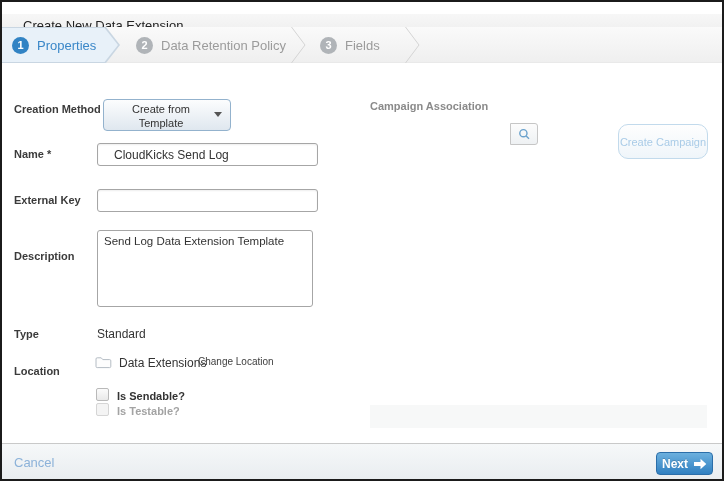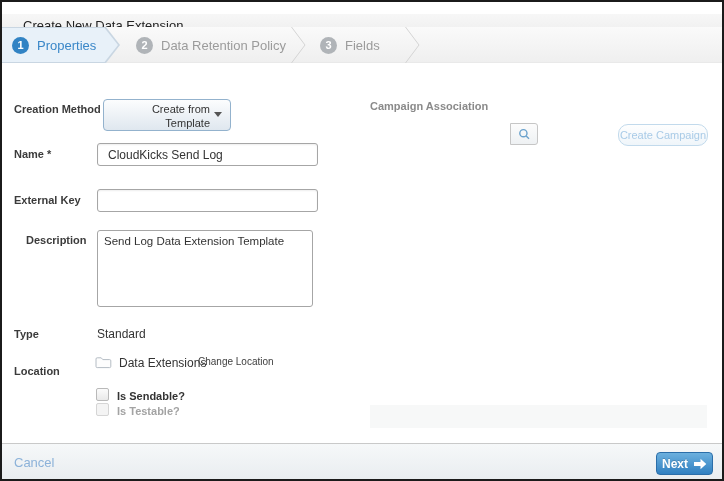--- a/index.html
+++ b/index.html
@@ -46,32 +46,32 @@
   .step.active .lbl { color: #3a87c8; }
   .step.inactive .lbl { color: #9b9b9b; }
   .sep { position: absolute; top: 0; }
 
   
   .flabel { position: absolute; left: 12px; font-size: 11px; font-weight: bold; color: #3b3b3b; }
   .dropdown {
     position: absolute; left: 101px; top: 97px; width: 128px; height: 32px;
     border: 1px solid #93b2cd; border-radius: 4px;
     background: linear-gradient(#fcfdfe, #dfe7ef);
-    font-size: 11px; color: #333; text-align: right;
+    font-size: 11px; color: #333; text-align: center;
     padding: 3px 20px 3px 8px; line-height: 1.25; cursor: pointer;
     font-family: "Liberation Sans", sans-serif;
   }
   .dropdown .caret {
     position: absolute; right: 8px; top: 12px; width: 0; height: 0;
     border-left: 4px solid transparent; border-right: 4px solid transparent;
     border-top: 5px solid #555;
   }
   .tinput {
     position: absolute; height: 23px; border: 1px solid #a6a6a6; border-radius: 3px;
-    font-size: 12px; color: #333; padding: 2px 10px; outline: none;
+    font-size: 12px; color: #333; padding: 2px 16px; outline: none;
     box-shadow: inset 0 1px 2px rgba(0,0,0,.07);
     font-family: "Liberation Sans", sans-serif; background: #fff;
   }
   .tarea {
     position: absolute; left: 95px; top: 228px; width: 216px; height: 77px;
     border: 1px solid #a6a6a6; border-radius: 3px; resize: none;
     font-size: 11.5px; color: #333; padding: 4px 6px; outline: none;
     font-family: "Liberation Sans", sans-serif; background: #fff;
   }
   .fvalue { position: absolute; font-size: 12px; color: #333; }
@@ -94,21 +94,21 @@
     font-family: "Liberation Sans", sans-serif;
   }
   .search-input::placeholder { color: #b9bec2; font-weight: bold; }
   .search-btn {
     position: absolute; left: 508px; top: 121px; width: 28px; height: 22px;
     border: 1px solid #c6c6c6; border-radius: 0 3px 3px 0;
     background: linear-gradient(#fcfcfc, #eef1f3); cursor: pointer;
     display: flex; align-items: center; justify-content: center;
   }
   .create-campaign {
-    position: absolute; left: 616px; top: 122px; width: 90px; height: 22px;
+    position: absolute; left: 616px; top: 122px; width: 90px; height: 35px;
     border: 1px solid #c2daec; border-radius: 10px;
     background: linear-gradient(#fefefe, #eff5fa);
     font-size: 11px; color: #a9cbe7; cursor: pointer;
     font-family: "Liberation Sans", sans-serif;
   }
   .ca-table {
     position: absolute; left: 368px; top: 149px; width: 337px; height: 253px;
     border: 1px solid #d2d2d2; background: #fff;
   }
   .ca-thead {
@@ -192,21 +192,21 @@
     <span>Create from Template</span>
     <span class="caret"></span>
   </button>
 
   <div class="flabel" style="top:146px;">Name *</div>
   <input class="tinput" style="left: 95px; top: 141px; width: 221px;" type="text" value="CloudKicks Send Log">
 
   <div class="flabel" style="top:192px;">External Key</div>
   <input class="tinput" style="left: 95px; top: 187px; width: 221px;" type="text" value="">
 
-  <div class="flabel" style="top:232px;margin-left:12px;">Description</div>
+  <div class="flabel" style="top:248px;">Description</div>
   <textarea class="tarea" style="">Send Log Data Extension Template</textarea>
 
   <div class="flabel" style="top:326px;">Type</div>
   <div class="fvalue" style="left:95px; top:325px;">Standard</div>
 
   <div class="flabel" style="top:355px;margin-top:8px;">Location</div>
   <svg style="position:absolute; left:93px; top:353px;" width="17" height="14">
     <path d="M1 4 Q1 2.8 2.2 2.8 H6.2 L7.8 4.6 H14.6 Q15.8 4.6 15.8 5.8 V11.4 Q15.8 12.6 14.6 12.6 H2.2 Q1 12.6 1 11.4 Z" fill="#fdfdfd" stroke="#b4bcc4" stroke-width="1"></path>
   </svg>
   <div class="fvalue" style="left:117px; top:354px;">Data Extensions</div>

